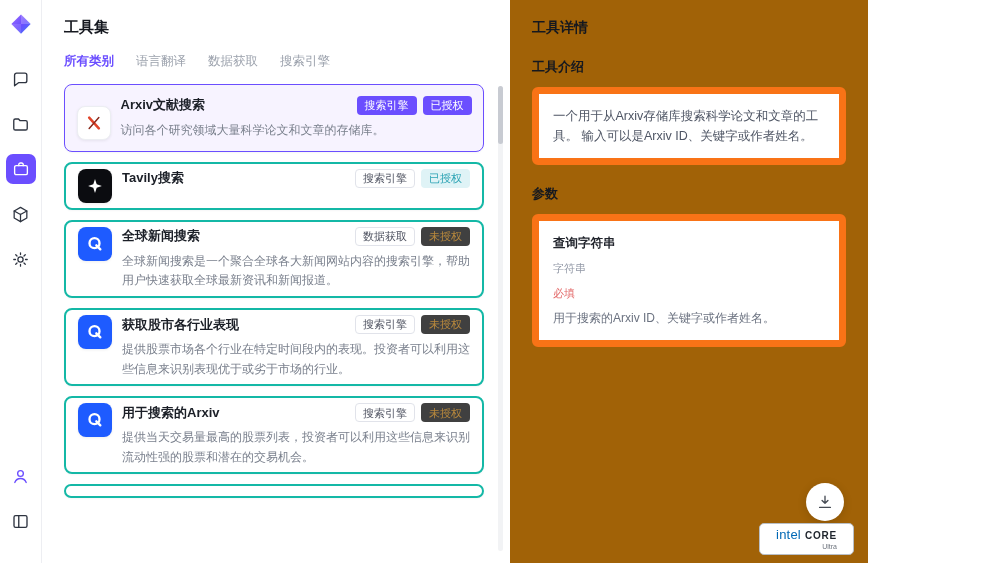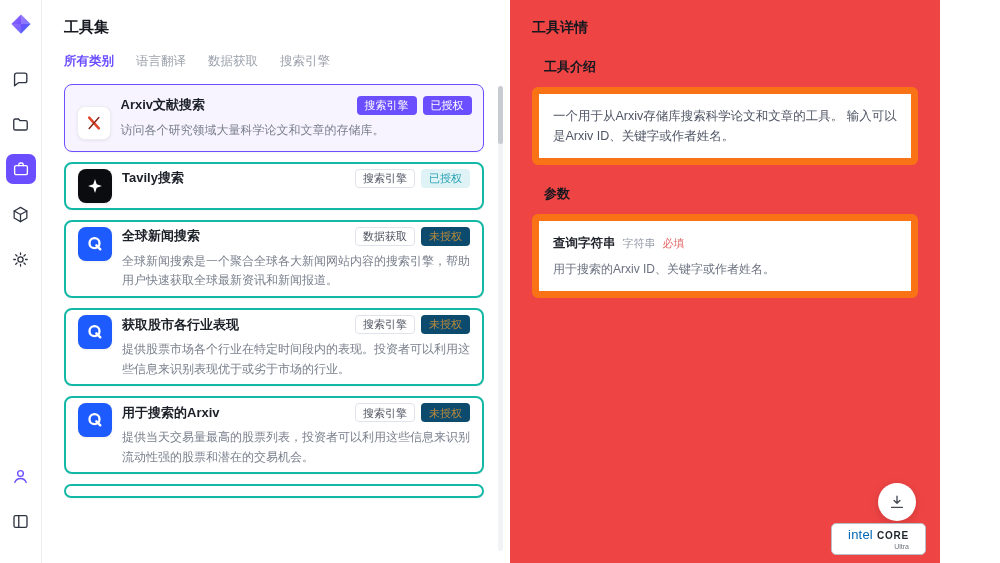--- a/index.html
+++ b/index.html
@@ -1,18 +1,18 @@
 <!DOCTYPE html>
 <html><head>
 <meta charset="utf-8">
 <style>
   * { box-sizing: border-box; }
   html,body { margin:0; padding:0; background:#fff; }
   body { font-family:"Liberation Sans","DejaVu Sans",sans-serif; }
-  .app { width:940px; height:563px; display:flex; overflow:hidden; background:#fff; position:relative; }
+  .app { width:868px; height:563px; display:flex; overflow:hidden; background:#fff; position:relative; }
 
   
   .sidebar { flex:0 0 42px; border-right:1px solid #EDEEF2; display:flex; flex-direction:column; align-items:center; padding:12px 0 12px; }
   .logo { width:24px; height:24px; margin-bottom:28px; display:flex; align-items:center; justify-content:center; cursor:pointer; }
   .sidebar-nav, .sidebar-bottom { display:flex; flex-direction:column; align-items:center; }
   .sidebar-bottom { margin-top:auto; }
   .nav-btn { width:30px; height:30px; display:flex; align-items:center; justify-content:center; border-radius:7px; margin-bottom:15px; color:#2E3440; cursor:pointer; }
   .nav-btn.active { background:#6B4EFF; color:#fff; }
   .nav-btn.accent { color:#6B4EFF; }
   .nav-btn span { display:flex; }
@@ -31,32 +31,32 @@
   .tool-icon.tavily { background:#0B0C10; border:none; }
   .tool-icon.qblue { background:#1E5BFF; border:none; }
   .tool-body { flex:1; min-width:0; }
   .tool-head { display:flex; align-items:center; }
   .tool-title { font-size:13px; font-weight:bold; color:#1B1F27; white-space:nowrap; }
   .badges { margin-left:auto; display:flex; gap:6px; align-items:center; }
   .badge { font-size:11px; padding:2.5px 8px; border-radius:4px; white-space:nowrap; line-height:1.3; }
   .badge.solid { background:#6B4EFF; color:#fff; }
   .badge.outline { background:#fff; color:#4E5260; border:1px solid #E1E3EA; padding:1.5px 7px; }
   .badge.teal { background:#DFF3F6; color:#2BA3B4; }
-  .badge.yellow { background:#0c4a6e; color:#B9893C; }
+  .badge.yellow { background:#404040; color:#B9893C; }
   .tool-desc { margin-top:6px; font-size:12px; line-height:1.62; color:#7A808D; max-width:352px; }
 
   .scrollbar-track { position:absolute; top:86px; bottom:12px; right:7px; width:5px; border-radius:3px; background:#F2F3F5; }
   .scrollbar-thumb { width:5px; height:58px; border-radius:3px; background:#C8CBD2; cursor:pointer; }
 
   
-  .right-panel { flex:1; background:#ef4444; padding:16px 22px; position:relative; }
+  .right-panel { flex:1; background:#a16207; padding:16px 22px; position:relative; }
   .rp-title { font-size:14px; font-weight:bold; color:#15181F; margin:3px 0 21px; }
-  .rp-section-title { font-size:13px; font-weight:bold; color:#15181F; margin:0 12px 11px; }
+  .rp-section-title { font-size:13px; font-weight:bold; color:#15181F; margin:0 0 11px; }
   .rp-card { background:#fff; border-radius:6px; border:7px solid #f97316; padding:12px 14px; font-size:12.5px; color:#4E5564; line-height:1.6; margin-bottom:20px; }
-  .param-head { display:flex; align-items:baseline; gap:7px; }
+  .param-head { display:flex; align-items:baseline; gap:7px;flex-direction:column; }
   .param-name { font-size:12.5px; font-weight:bold; color:#23262E; }
   .param-type { font-size:11px; color:#9298A6; }
   .param-required { font-size:11px; color:#E36A6A; }
   .param-desc { margin-top:7px; font-size:12px; color:#6B7280; }
 
   .fab { position:absolute; right:24px; bottom:42px; width:38px; height:38px; border-radius:50%; background:#fff; box-shadow:0 2px 10px rgba(0,0,0,0.14); display:flex; align-items:center; justify-content:center; cursor:pointer; }
 
   .intel-badge { position:absolute; right:14px; bottom:8px; border:1.5px solid #B9BFC7; border-radius:5px; background:#fff; padding:4px 16px; line-height:1; }
   .intel-row { display:flex; align-items:baseline; gap:4px; justify-content:center; }
   .intel-brand { color:#0068B5; font-size:13px; letter-spacing:0.2px; }

